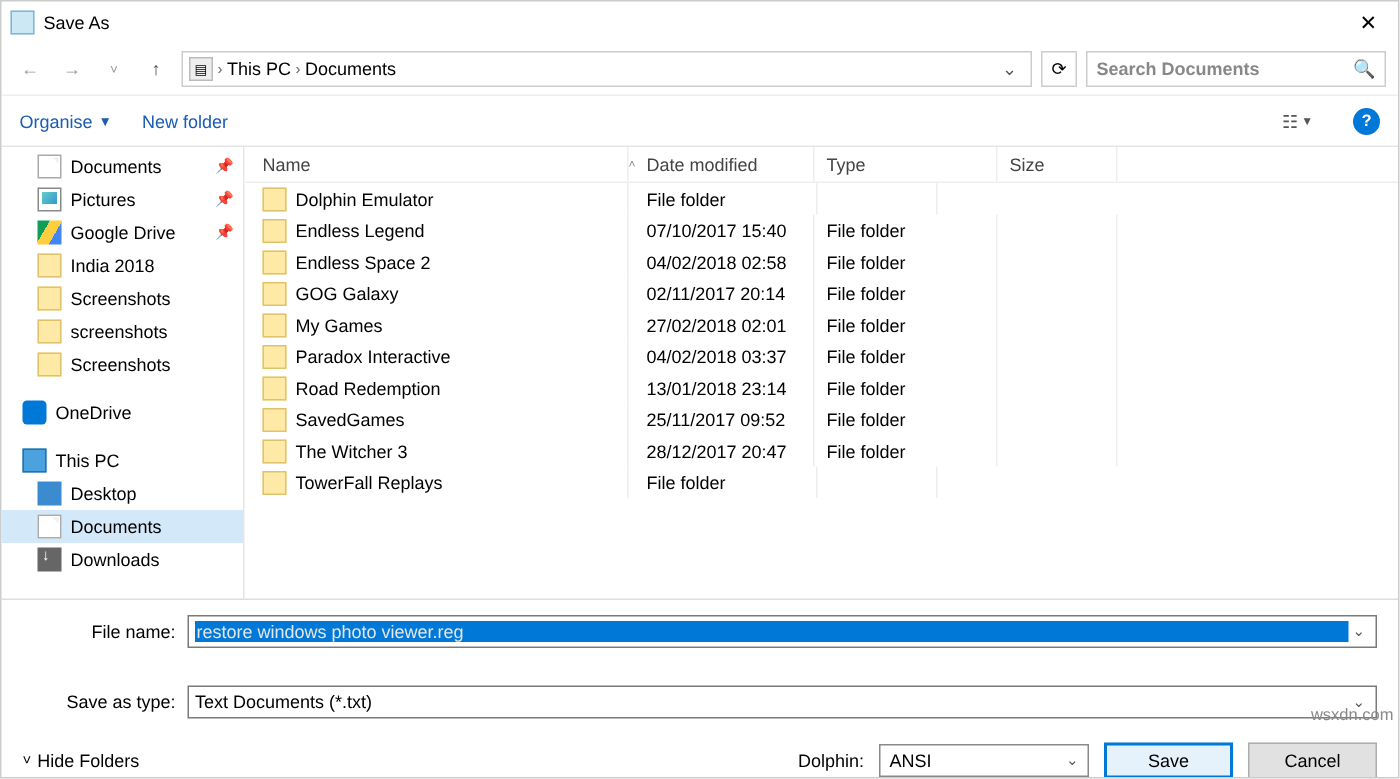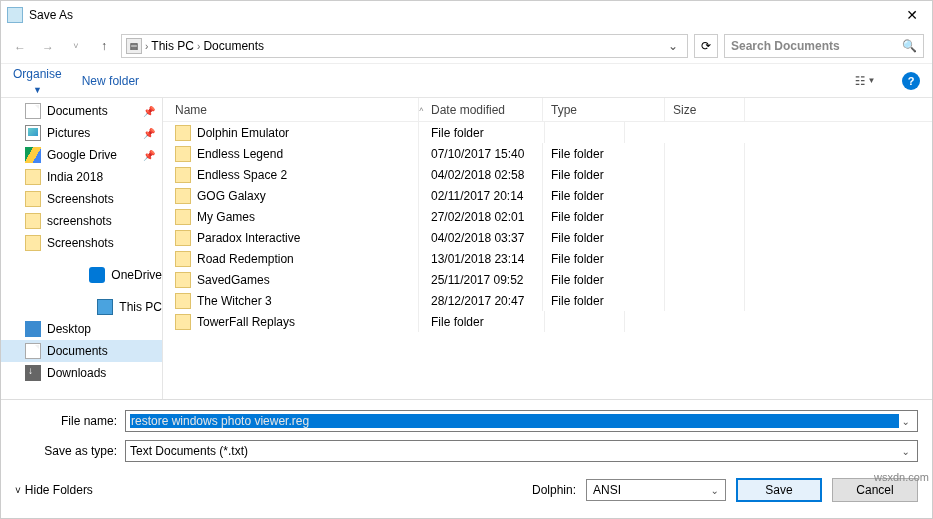--- a/index.html
+++ b/index.html
@@ -24,30 +24,30 @@
   .nav-btn.active { color:#444; }
   .breadcrumb { flex:1; display:flex; align-items:center; border:1px solid #ccc; height:24px; padding:0 4px; gap:3px; }
   .bc-icon { width:16px; height:16px; background:#eee; border:1px solid #bbb; display:flex;align-items:center;justify-content:center;font-size:9px;}
   .bc-sep { color:#666; font-size:10px; }
   .bc-drop { width:20px; text-align:center; color:#555; margin-left:auto;}
   .refresh { width:24px; height:24px; border:1px solid #ccc; display:flex; align-items:center; justify-content:center; }
   .search { width:200px; height:24px; border:1px solid #ccc; display:flex; align-items:center; padding:0 6px; color:#888; }
   .search span.ph { flex:1;font-weight:bold; }
   
   .toolbar { display:flex; align-items:center; height:34px; padding:0 12px; gap:20px; border-top:1px solid #eee;}
-  .toolbar .link { color:#1a5cb0; cursor:default; display:flex; align-items:center; gap:4px;flex-direction:column;}
+  .toolbar .link { color:#1a5cb0; cursor:default; display:flex; align-items:center; gap:4px;}
   .toolbar .spacer { flex:1; }
   .view-btn { width:34px; height:22px; border:1px solid transparent; display:flex; align-items:center; justify-content:center; color:#555;}
   .help { width:18px;height:18px;border-radius:50%;background:#0078d7;color:#fff;display:flex;align-items:center;justify-content:center;font-size:11px;font-weight:bold;}
   
   .main { display:flex; height:302px; border-top:1px solid #e5e5e5;}
   .tree { width:162px; overflow-y:auto; border-right:1px solid #e5e5e5; padding-top:2px;}
   .tree-item { display:flex; align-items:center; height:22px; padding-left:24px; gap:6px; white-space:nowrap;}
   .tree-item.sel { background:#d3e8f8; }
-  .tree-item.top { padding-left:14px;justify-content:flex-end; }
+  .tree-item.top { padding-left:14px; }
   .ticon { width:16px;height:16px; flex-shrink:0;}
   .i-folder { background:#ffe9a6; border:1px solid #e0c26b; }
   .i-docs { background:#fff; border:1px solid #aaa; position:relative;}
   .i-docs::after{content:"";position:absolute;top:1px;right:1px;border-top:4px solid #f0f0f0;border-left:4px solid transparent;}
   .i-pics { background:#fff; border:1px solid #888; }
   .i-pics::after{content:"";display:block;margin:2px;height:8px;background:linear-gradient(135deg,#6cc,#39c);}
   .i-gdrive { background:linear-gradient(120deg,#0f9d58 33%,#ffcd40 33% 66%,#4285f4 66%); }
   .i-onedrive { background:#0078d7; border-radius:3px; }
   .i-pc { background:#4aa3df; border:1px solid #2671a3;}
   .i-3d { background:#5fbce0; }
@@ -61,21 +61,21 @@
   .col { padding:0 8px; border-right:1px solid #eee; height:100%; display:flex; align-items:center;}
   .c-name { width:256px; padding-left:12px;}
   .c-date { width:120px;}
   .c-type { width:122px;}
   .c-size { width:80px;}
   .sort-icon{ font-size:8px; color:#888; margin:0 auto;}
   .row { display:flex; height:21px; align-items:center;}
   .row .c-name { display:flex; align-items:center; gap:6px;}
   .fi { width:16px;height:16px;background:#ffe9a6;border:1px solid #e0c26b; flex-shrink:0;}
   
-  .fields { border-top:1px solid #ddd; padding:10px 14px 6px 14px; display:grid; grid-template-columns:110px 1fr; row-gap:8px; align-items:center;}
+  .fields { border-top:1px solid #ddd; padding:10px 14px 6px 14px; display:grid; grid-template-columns:110px 1fr; row-gap:25px; align-items:center;}
   .fields label { text-align:right; padding-right:8px;}
   .combo { border:1px solid #7a7a7a; height:22px; display:flex; align-items:center; padding:0 4px; position:relative;}
   .combo .val { flex:1; }
   .combo .val.sel { background:#0078d7; color:#e5e5e5; padding:0 1px;}
   .combo .dd { color:#555; font-size:10px; padding:0 3px;}
   
   .footer { display:flex; align-items:center; height:44px; padding:0 14px; gap:10px;}
   .footer .hide { display:flex; align-items:center; gap:4px;}
   .footer .spacer{flex:1;}
   .enc-select{border:1px solid #888;height:22px;width:140px;display:flex;align-items:center;padding:0 6px;}

